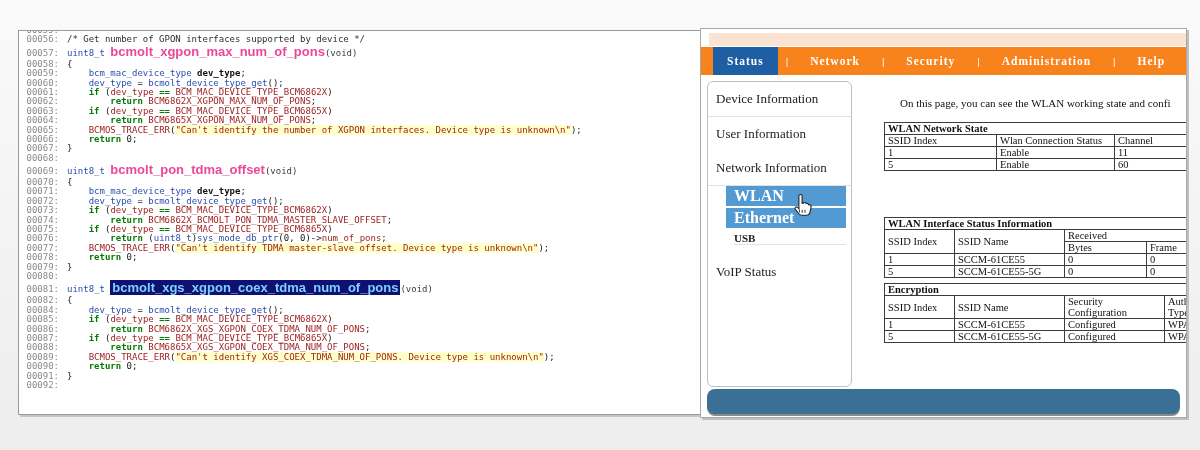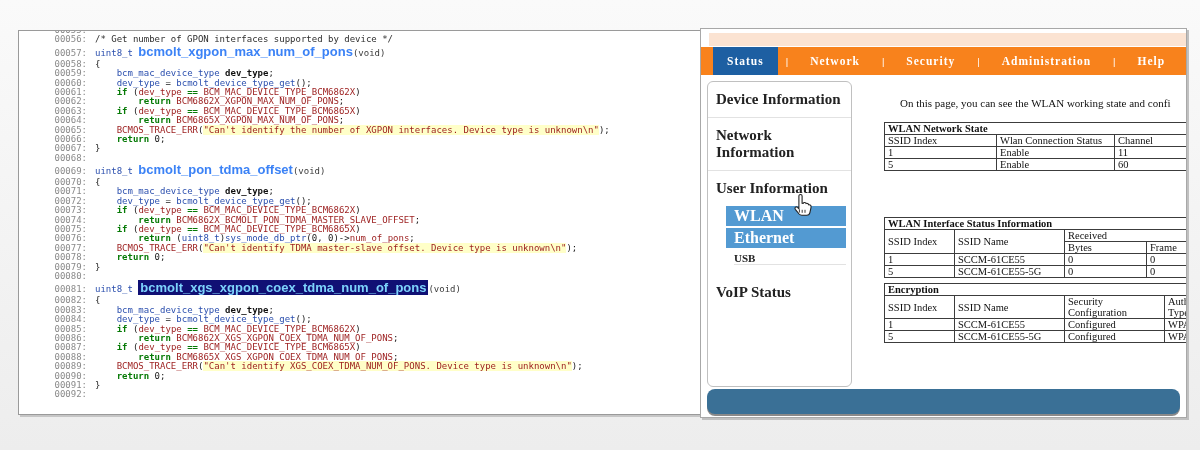--- a/index.html
+++ b/index.html
@@ -1,53 +1,53 @@
 <!DOCTYPE html>
 <html><head>
 <meta charset="utf-8">
 <style>
   * { margin:0; padding:0; box-sizing:border-box; }
   body { width:1200px; height:450px; background:#f3f3f3; font-family:"Liberation Sans", sans-serif; overflow:hidden; }
   .canvas { position:relative; width:1200px; height:450px; background:linear-gradient(#fafafa, #ededed); }
 
   
   .code-pane { position:absolute; left:18px; top:30px; width:777px; height:385px;
-    background:#fff; border:1px solid #9a9a9a; box-shadow:2px 2px 0 #c6c6c6; overflow:hidden;padding-left:28px; }
+    background:#fff; border:1px solid #9a9a9a; box-shadow:2px 2px 0 #c6c6c6; overflow:hidden; }
   .code-wrap { margin-top:-6px; padding-left:4px; }
   .cl { height:9.4px; line-height:9.4px; font:9px "DejaVu Sans Mono", monospace; white-space:pre; color:#1a1a1a; }
   .cl.big { height:15px; line-height:15px; }
   .num { display:inline-block; width:36px; text-align:right; margin-right:8px; color:#8a8a8a; }
   .sg-p  { color:#1a1a1a; }
   .sg-c  { color:#2e2e2e; }
   .sg-k  { color:#067a06; font-weight:bold; }
   .sg-t  { color:#2b4fae; }
   .sg-l  { color:#2b4fae; }
   .sg-v  { color:#101010; font-weight:bold; }
   .sg-m  { color:#9b1c1c; }
   .sg-str{ color:#9b1c1c; background:#ffffc8; }
   .sg-pp { color:#9b1c1c; font-weight:bold; }
   .sg-pv { color:#3c3c3c; }
-  .sg-f  { font:bold 13px "Liberation Sans", sans-serif; color:#3b82f6; }
+  .sg-f  { font:bold 13px "Liberation Sans", sans-serif; color:#ec4899; }
   .sg-fs { font:bold 13px "Liberation Sans", sans-serif; color:#7dd3fc; background:#101074; padding:0 2px; }
 
   
   .router-pane { position:absolute; left:700px; top:28px; width:487px; height:390px;
     background:#fff; border:1px solid #a8a8a8; box-shadow:2px 2px 0 #c0c0c0; overflow:hidden;
     font-family:"Liberation Serif", serif; }
   .peach-strip { position:absolute; left:8px; top:4px; right:0; height:13px; background:#fbe3d2; }
   .nav { position:absolute; left:0; top:18px; right:0; height:28px; background:#f8821c;
     display:flex; align-items:stretch; padding-left:12px; }
   .tab { display:flex; align-items:center; padding:0 14px; color:#fff; font-weight:bold;
     font-size:11.5px; letter-spacing:1px; cursor:pointer; }
   .tab.active { background:#1d5fa2; }
   .tsep { display:flex; align-items:center; color:#fff; font-weight:bold; padding:0 8px; font-size:11px; }
 
   .sidebar { position:absolute; left:6px; top:52px; width:145px; height:306px;
     background:#fff; border:1px solid #c0c0c0; border-radius:6px; overflow:hidden; }
-  .sb-item { font-size:15px; font-weight:bold; color:#222; padding:9px 8px; cursor:pointer; }
+  .sb-item { font-size:13px; font-weight:normal; color:#222; padding:9px 8px; cursor:pointer; }
   .sb-sep { border-bottom:1px solid #e2e2e2; }
   .sb-sub { margin:0 5px 2px 18px; height:20px; line-height:20px; padding-left:8px;
     background:#539ad2; color:#fff; font-size:16px; font-weight:bold; cursor:pointer; }
   .sb-sub2 { margin:4px 5px 10px 26px; font-size:11px; font-weight:bold; color:#222; cursor:pointer; }
 
   .main { position:absolute; left:183px; top:52px; width:320px; height:306px; overflow:hidden; }
   .intro { margin-top:16px; padding-left:16px; font-size:11px; color:#111;
     white-space:nowrap; overflow:hidden; }
   .tclip { overflow:hidden; width:320px; }
   table.t { border-collapse:collapse; table-layout:fixed; font-size:10.5px; color:#111; }
@@ -89,21 +89,20 @@
         <div class="cl"><span class="num">00073:</span><span class="sg-p">    </span><span class="sg-k">if</span><span class="sg-p"> (</span><span class="sg-m">dev_type</span><span class="sg-p"> </span><span class="sg-k">==</span><span class="sg-p"> </span><span class="sg-m">BCM_MAC_DEVICE_TYPE_BCM6862X</span><span class="sg-p">)</span></div>
         <div class="cl"><span class="num">00074:</span><span class="sg-p">        </span><span class="sg-k">return</span><span class="sg-p"> </span><span class="sg-m">BCM6862X_BCMOLT_PON_TDMA_MASTER_SLAVE_OFFSET</span><span class="sg-p">;</span></div>
         <div class="cl"><span class="num">00075:</span><span class="sg-p">    </span><span class="sg-k">if</span><span class="sg-p"> (</span><span class="sg-m">dev_type</span><span class="sg-p"> </span><span class="sg-k">==</span><span class="sg-p"> </span><span class="sg-m">BCM_MAC_DEVICE_TYPE_BCM6865X</span><span class="sg-p">)</span></div>
         <div class="cl"><span class="num">00076:</span><span class="sg-p">        </span><span class="sg-k">return</span><span class="sg-p"> (</span><span class="sg-t">uint8_t</span><span class="sg-p">)</span><span class="sg-l">sys_mode_db_ptr</span><span class="sg-p">(0, 0)-&gt;</span><span class="sg-m">num_of_pons</span><span class="sg-p">;</span></div>
         <div class="cl"><span class="num">00077:</span><span class="sg-p">    </span><span class="sg-m">BCMOS_TRACE_ERR</span><span class="sg-p">(</span><span class="sg-str">"Can't identify TDMA master-slave offset. Device type is unknown\n"</span><span class="sg-p">);</span></div>
         <div class="cl"><span class="num">00078:</span><span class="sg-p">    </span><span class="sg-k">return</span><span class="sg-p"> 0;</span></div>
         <div class="cl"><span class="num">00079:</span><span class="sg-p">}</span></div>
         <div class="cl"><span class="num">00080:</span></div>
         <div class="cl big"><span class="num">00081:</span><span class="sg-t">uint8_t </span><span class="sg-fs">bcmolt_xgs_xgpon_coex_tdma_num_of_pons</span><span class="sg-pv">(void)</span></div>
         <div class="cl"><span class="num">00082:</span><span class="sg-p">{</span></div>
-        <div class="cl"><span class="num">00083:</span><span class="sg-p">    </span><span class="sg-t">bcm_mac_device_type</span><span class="sg-p"> </span><span class="sg-v">dev_type</span><span class="sg-p">;</span></div>
         <div class="cl"><span class="num">00084:</span><span class="sg-p">    </span><span class="sg-l">dev_type</span><span class="sg-p"> = </span><span class="sg-l">bcmolt_device_type_get</span><span class="sg-p">();</span></div>
         <div class="cl"><span class="num">00085:</span><span class="sg-p">    </span><span class="sg-k">if</span><span class="sg-p"> (</span><span class="sg-m">dev_type</span><span class="sg-p"> </span><span class="sg-k">==</span><span class="sg-p"> </span><span class="sg-m">BCM_MAC_DEVICE_TYPE_BCM6862X</span><span class="sg-p">)</span></div>
         <div class="cl"><span class="num">00086:</span><span class="sg-p">        </span><span class="sg-k">return</span><span class="sg-p"> </span><span class="sg-m">BCM6862X_XGS_XGPON_COEX_TDMA_NUM_OF_PONS</span><span class="sg-p">;</span></div>
         <div class="cl"><span class="num">00087:</span><span class="sg-p">    </span><span class="sg-k">if</span><span class="sg-p"> (</span><span class="sg-m">dev_type</span><span class="sg-p"> </span><span class="sg-k">==</span><span class="sg-p"> </span><span class="sg-m">BCM_MAC_DEVICE_TYPE_BCM6865X</span><span class="sg-p">)</span></div>
         <div class="cl"><span class="num">00088:</span><span class="sg-p">        </span><span class="sg-k">return</span><span class="sg-p"> </span><span class="sg-m">BCM6865X_XGS_XGPON_COEX_TDMA_NUM_OF_PONS</span><span class="sg-p">;</span></div>
         <div class="cl"><span class="num">00089:</span><span class="sg-p">    </span><span class="sg-m">BCMOS_TRACE_ERR</span><span class="sg-p">(</span><span class="sg-str">"Can't identify XGS_COEX_TDMA_NUM_OF_PONS. Device type is unknown\n"</span><span class="sg-p">);</span></div>
         <div class="cl"><span class="num">00090:</span><span class="sg-p">    </span><span class="sg-k">return</span><span class="sg-p"> 0;</span></div>
         <div class="cl"><span class="num">00091:</span><span class="sg-p">}</span></div>
         <div class="cl"><span class="num">00092:</span></div>
       </div>
@@ -118,22 +117,22 @@
         <span class="tsep">|</span>
         <span class="tab">Security</span>
         <span class="tsep">|</span>
         <span class="tab">Administration</span>
         <span class="tsep">|</span>
         <span class="tab">Help</span>
       </div>
 
     <div class="sidebar">
         <div class="sb-item sb-sep">Device Information</div>
+        <div class="sb-item">User Information</div>
         <div class="sb-item sb-sep">Network Information</div>
-        <div class="sb-item">User Information</div>
         <div class="sb-sub">WLAN</div>
         <div class="sb-sub">Ethernet</div>
         <div class="sb-sub2 sb-sep">USB</div>
         <div class="sb-item">VoIP Status</div>
       </div>
 
     <div class="main">
       <div class="intro">On this page, you can see the WLAN working state and confi</div>
 
       <div class="tclip" style="margin-top:13px;">

